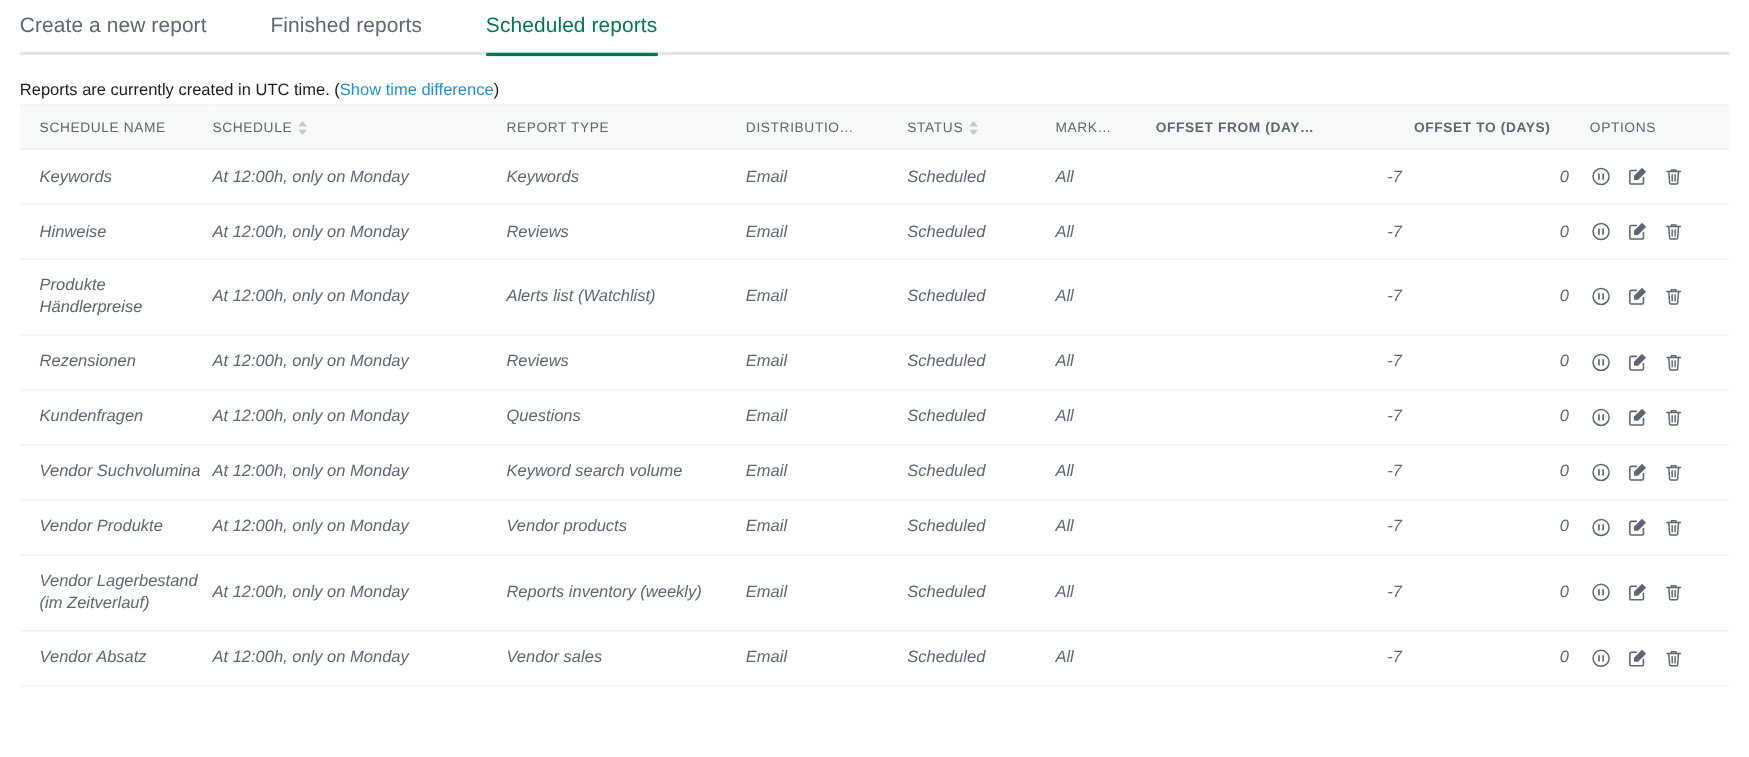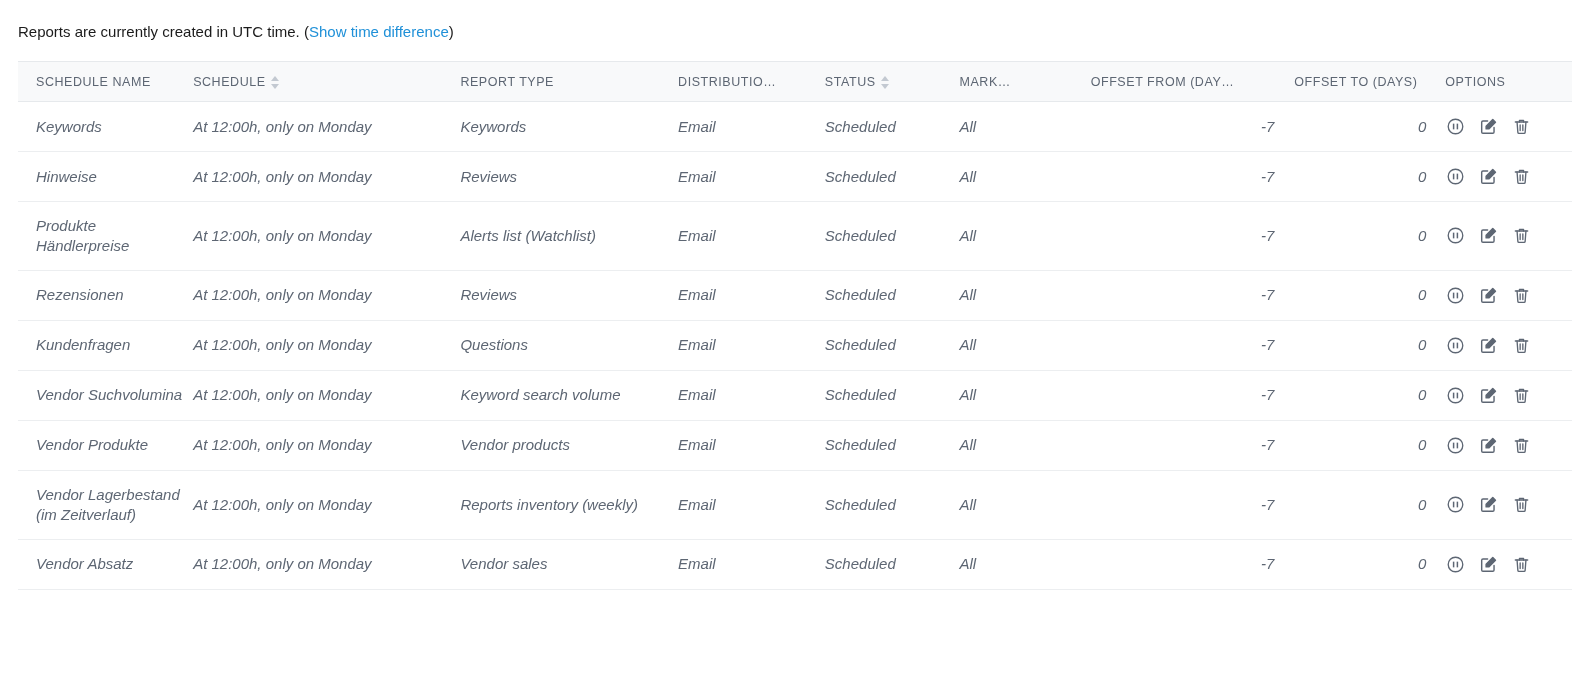--- a/index.html
+++ b/index.html
@@ -50,21 +50,21 @@
     line-height: 1;
   }
   .notice a {
     color: #1f90d8;
     text-decoration: none;
     cursor: pointer;
   }
 
   
   .table-wrap {
-    margin: 22px 18px 0 18px;
+    margin: 6px 18px 0 18px;
     border-top: 1px solid #e6e9ec;
   }
   table.grid {
     width: 100%;
     border-collapse: collapse;
     table-layout: fixed;
   }
   table.grid thead tr { background: #f8f9fa; }
   table.grid th {
     font-size: 12.5px;
@@ -72,21 +72,21 @@
     color: #5d6673;
     letter-spacing: .55px;
     text-transform: uppercase;
     text-align: left;
     padding: 13px 0 12px 0;
     border-bottom: 1px solid #e6e9ec;
     white-space: nowrap;
     vertical-align: middle;
   }
   table.grid th .hd { display: inline-flex; align-items: center; gap: 5px; }
-  table.grid th.num { text-align: center; }
+  table.grid th.num { text-align: left; font-weight: bold; }
   table.grid td {
     font-size: 15px;
     color: #5d6673;
     padding: 14px 0 14px 0;
     border-bottom: 1px solid #eceef0;
     vertical-align: middle;
     line-height: 1.33;
   }
   table.grid td.num { text-align: right; }
   table.grid tbody tr { height: 49px; font-style: italic; }
@@ -117,20 +117,25 @@
     display: inline-flex; align-items: center; justify-content: center;
     cursor: pointer; color: #5d6673;
   }
   .icon-btn svg { display: block; }
 </style>
 </head>
 <body>
 
 <div id="app">
 
+  <div class="tabbar" id="tabbar">
+      <div class="tab">Create a new report</div>
+      <div class="tab">Finished reports</div>
+      <div class="tab active">Scheduled reports</div>
+    </div>
 
   <div class="notice">
     <span>Reports are currently created in UTC time. (</span><a href="#">Show time difference</a><span>)</span>
   </div>
 
   <div class="table-wrap">
     <table class="grid">
       <thead>
         <tr id="headrow">
             <th class="c-name"><span class="hd">

